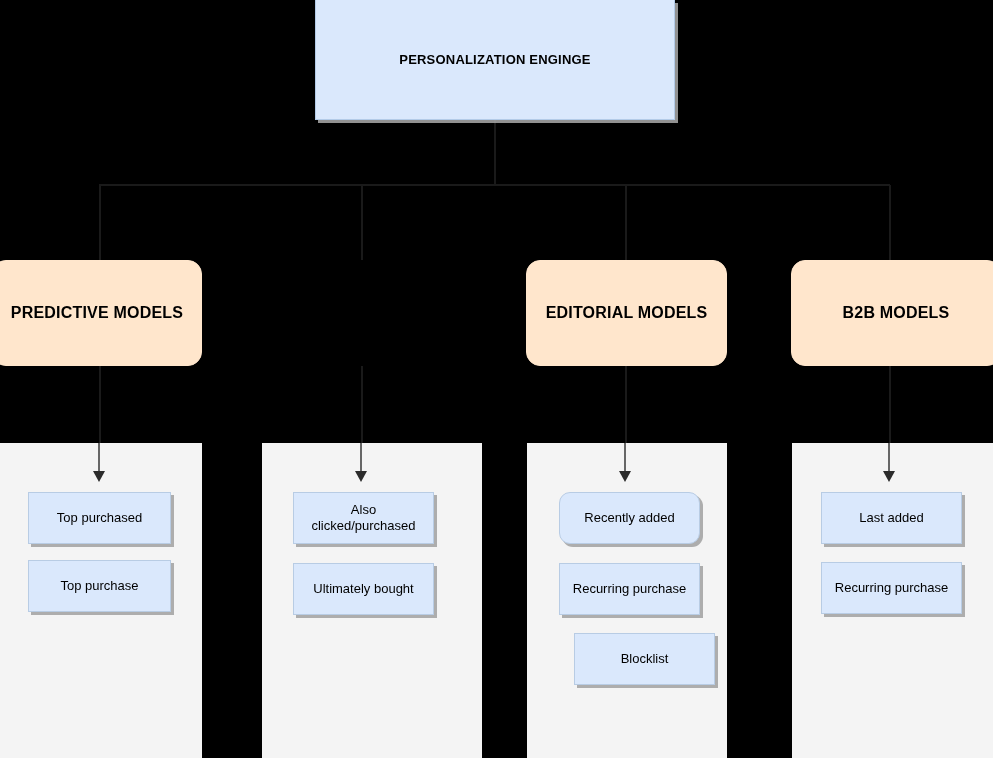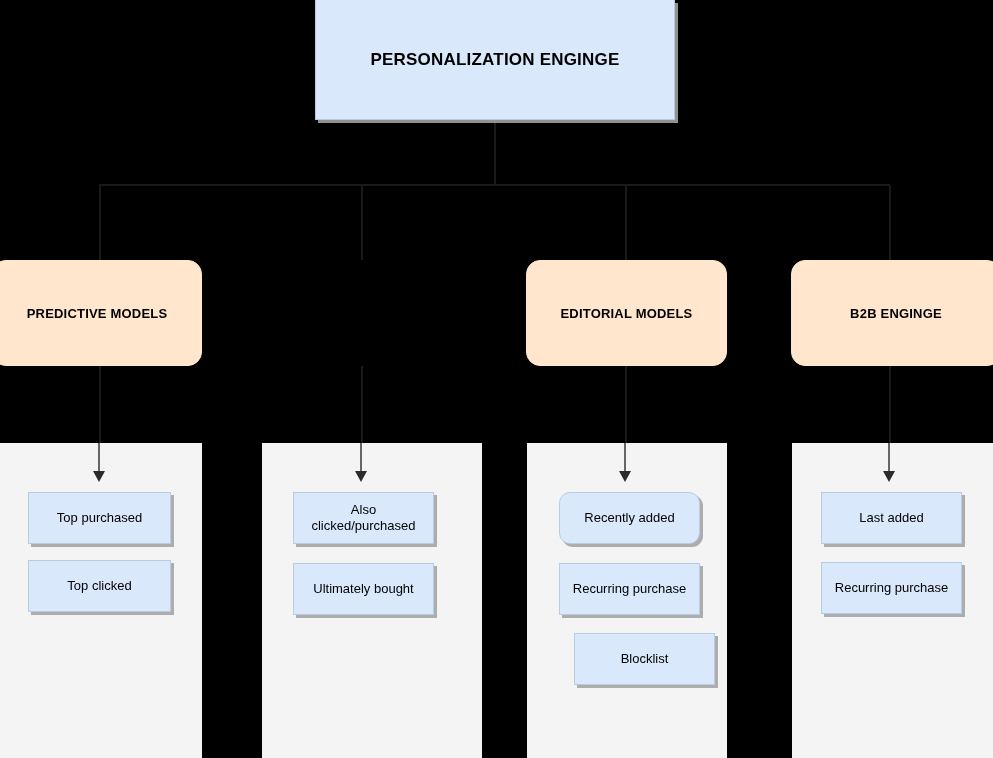--- a/index.html
+++ b/index.html
@@ -35,42 +35,42 @@
     background: #dae8fc;
     border: 1px solid #b3cbe8;
     border-top: none;
     box-sizing: border-box;
     box-shadow: 3px 3px 0 rgba(170,170,170,0.85);
     display: flex;
     align-items: center;
     justify-content: center;
   }
   .engine-label {
-    font-size: 17px;
+    font-size: 13px;
     font-weight: bold;
     color: #000000;
     letter-spacing: 0.2px;
     text-align: center;
   }
 
   
   .model-box {
     position: absolute;
     top: 260px;
     height: 106px;
     background: #ffe6cc;
     border: 1px solid #ffe6cc;
     border-radius: 14px;
     box-sizing: border-box;
     display: flex;
     align-items: center;
     justify-content: center;
   }
   .model-label {
-    font-size: 13px;
+    font-size: 16px;
     font-weight: bold;
     color: #000000;
     text-align: center;
     letter-spacing: 0.2px;
     padding: 0 8px;
   }
 
   .model-box.m0 { left: -8px;  width: 210px; }
   .model-box.m1 { left: 262px; width: 201px; }
   .model-box.m2 { left: 526px; width: 201px; }
@@ -161,33 +161,33 @@
     <div class="engine-label">PERSONALIZATION ENGINGE</div>
   </div>
 
   <div class="model-box m0">
     <div class="model-label">PREDICTIVE MODELS</div>
   </div>
   <div class="model-box m2">
     <div class="model-label">EDITORIAL MODELS</div>
   </div>
   <div class="model-box m3">
-    <div class="model-label">B2B ENGINGE</div>
+    <div class="model-label">B2B MODELS</div>
   </div>
 
   <div class="column c0">
     <div class="arrow" style="left:92px;">
       <div class="shaft"></div>
       <div class="head"></div>
     </div>
     <div class="item-card" style="left:28px; top:49px; width:143px; height:52px;justify-content:center;">
       <div class="item-label">Top purchased</div>
     </div>
     <div class="item-card" style="left:28px; top:117px; width:143px; height:52px;">
-      <div class="item-label">Top clicked</div>
+      <div class="item-label">Top purchase</div>
     </div>
   </div>
 
   <div class="column c1">
     <div class="arrow" style="left:92px;">
       <div class="shaft"></div>
       <div class="head"></div>
     </div>
     <div class="item-card" style="left:31px; top:49px; width:141px; height:52px;">
       <div class="item-label">Also clicked/purchased</div>

